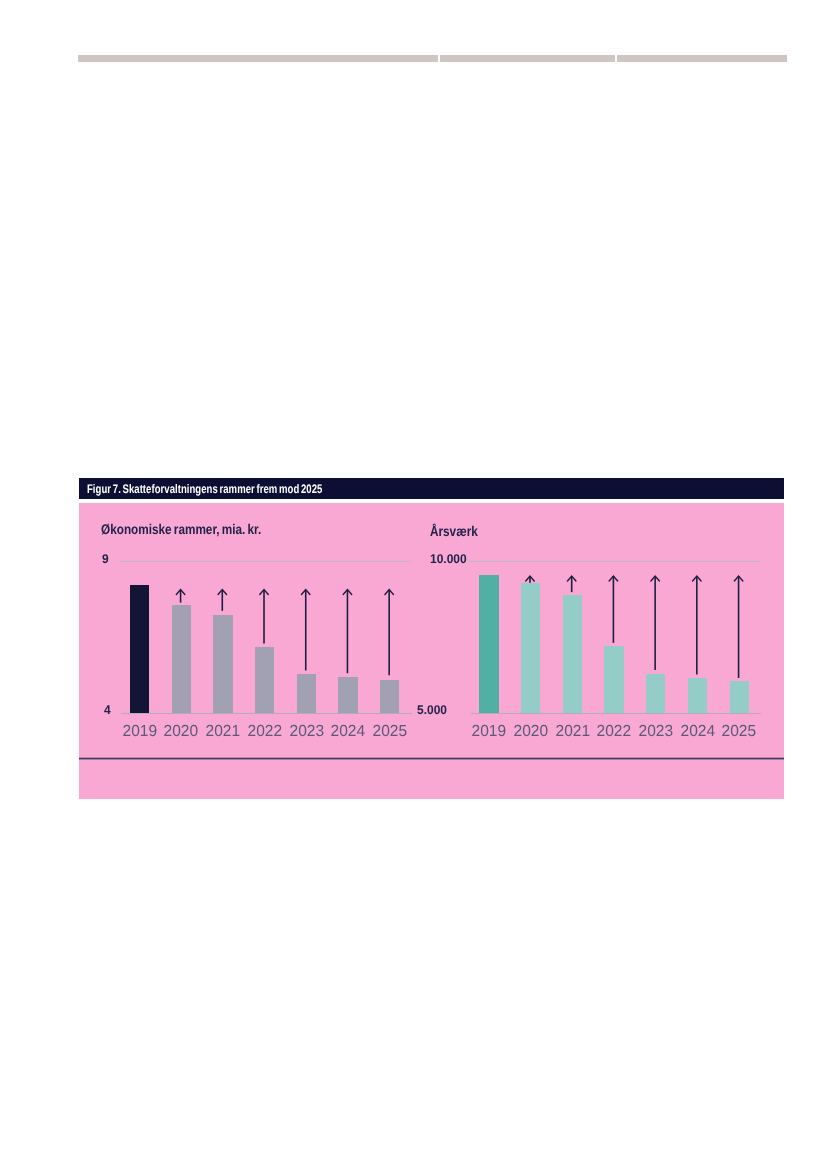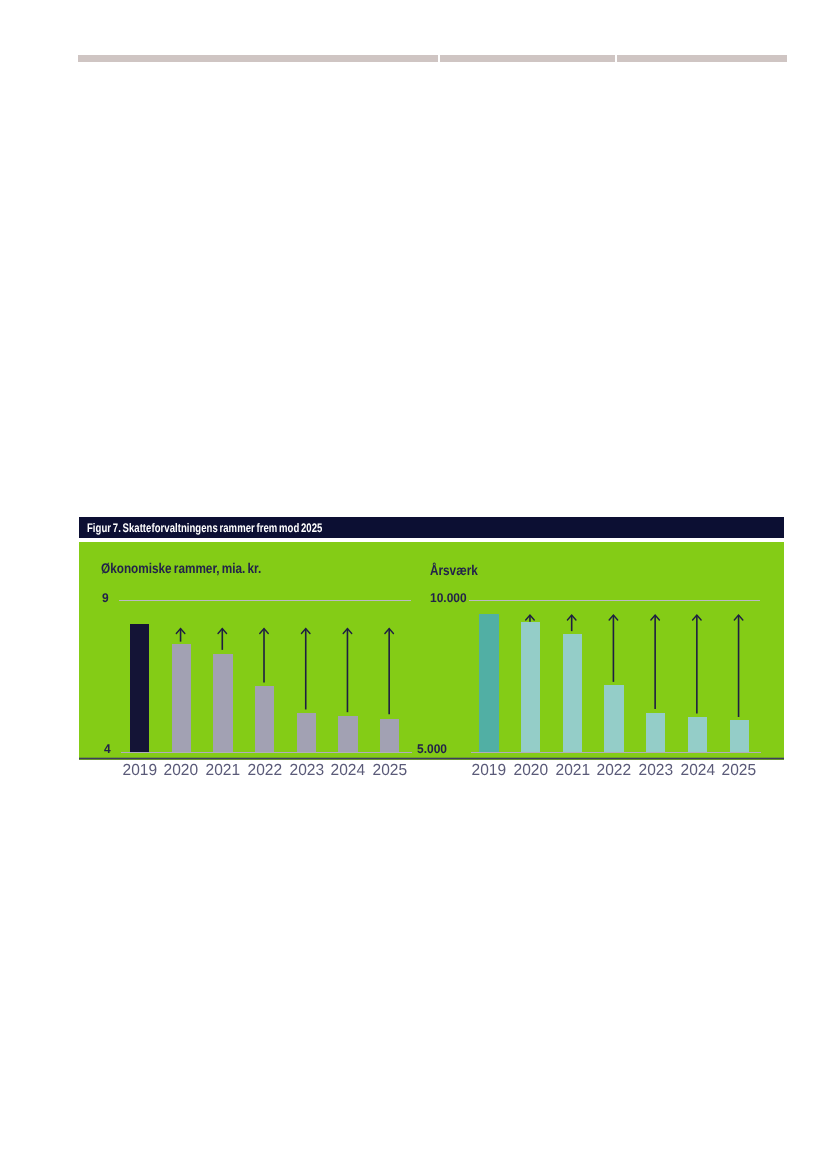--- a/index.html
+++ b/index.html
@@ -8,27 +8,27 @@
     -webkit-font-smoothing:antialiased;text-rendering:geometricPrecision;}
   .page{position:absolute;inset:0;width:827px;height:1169px;}
 
   
   .toprule{position:absolute;height:7.6px;background:#cfc5c3;}
   .toprule.s1{left:78px;top:54.5px;width:360.1px;}
   .toprule.s2{left:439.8px;top:54.5px;width:175.4px;}
   .toprule.s3{left:616.9px;top:54.5px;width:170.2px;}
 
   
-  .figure{position:absolute;left:78.6px;top:477.8px;width:705px;margin-top:39px;}
+  .figure{position:absolute;left:78.6px;top:477.8px;width:705px;}
   .fig-caption{height:21.4px;background:#0c0f33;color:#ffffff;
     font-size:12.4px;font-weight:bold;letter-spacing:0.06px;word-spacing:-1.3px;
     display:flex;align-items:center;padding-left:8.9px;padding-top:2px;box-sizing:border-box;
     transform-origin:left center;}
   .fig-caption span{display:inline-block;transform:scaleX(0.770) translateZ(0);transform-origin:left center;white-space:nowrap;}
-  .fig-body{position:relative;margin-top:3.4px;height:218px;background:#84cc16;}
+  .fig-body{position:relative;margin-top:3.4px;height:296px;background:#f9a8d4;}
   .fig-rule{position:absolute;left:78.6px;top:757.0px;width:705.1px;height:3px;
     background:linear-gradient(to bottom,rgba(61,61,94,0.30) 0%,rgba(61,61,94,0.30) 33.3%,#3d3d5e 33.3%,#3d3d5e 66.6%,rgba(61,61,94,0.42) 66.6%,rgba(61,61,94,0.42) 100%);}
 
   
   .panel{position:absolute;top:0;height:250px;}
   .panel-title{position:absolute;font-size:14.1px;font-weight:bold;color:#2b2b4a;white-space:nowrap;word-spacing:-1.3px;}
   .panel-title span{display:inline-block;transform:scaleX(0.835) translateZ(0);transform-origin:left center;}
 
   .gridline{position:absolute;height:1px;background:#bcb9c4;}
   .baseline{position:absolute;height:1.3px;background:#b0adbb;}

